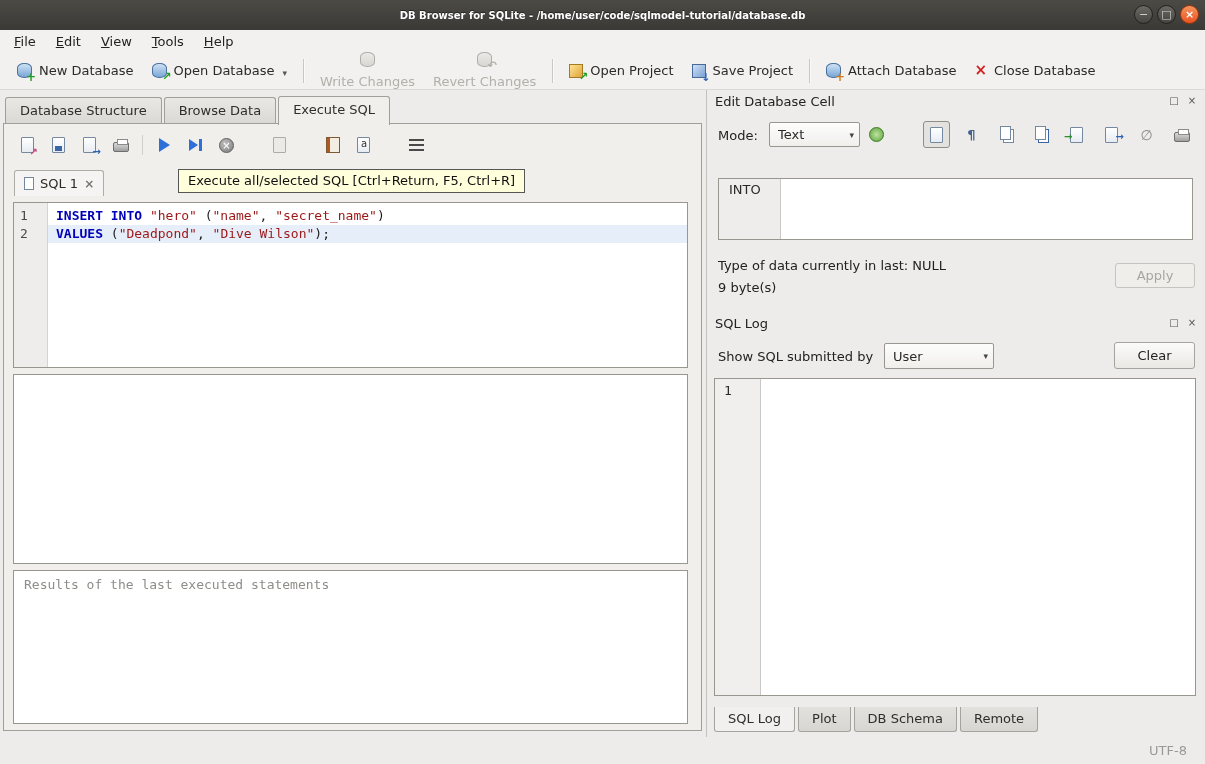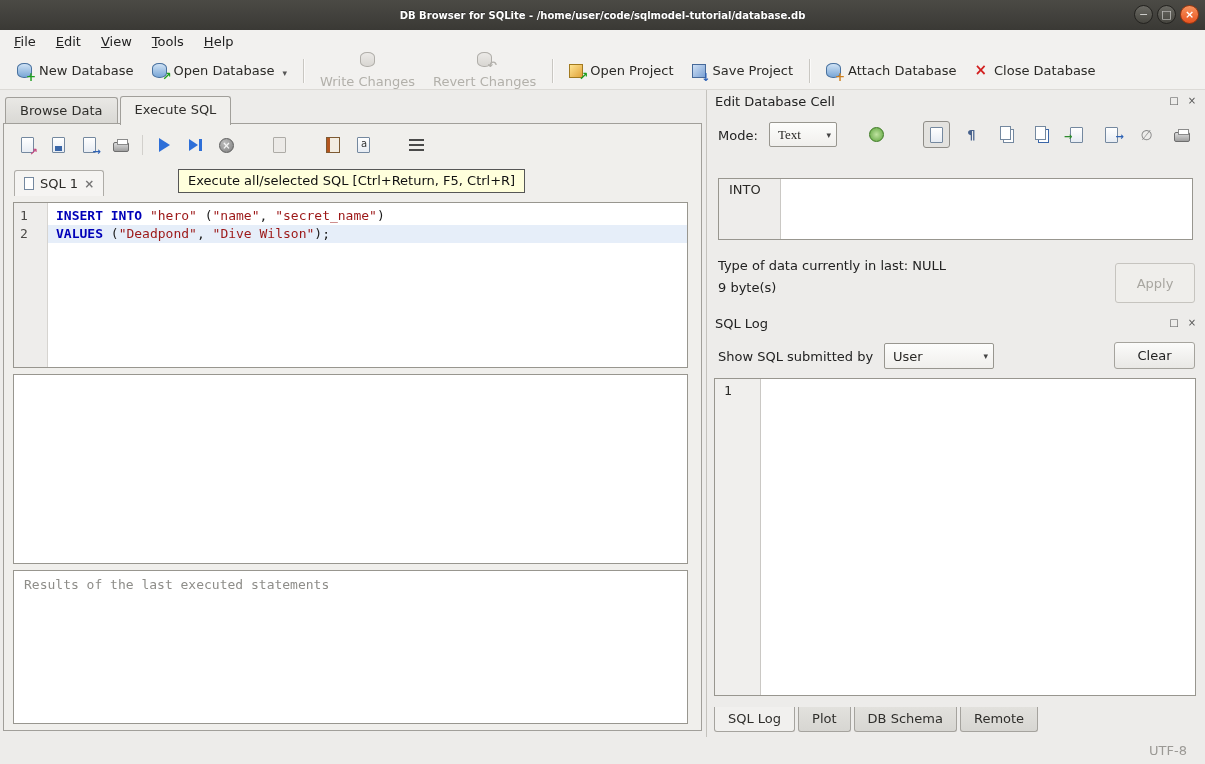--- a/index.html
+++ b/index.html
@@ -179,20 +179,21 @@
       <span>Attach Database</span>
     </div>
     <div class="tbtn">
       <span class="i-x">×</span>
       <span>Close Database</span>
     </div>
   </div>
 
   <div class="left-pane">
     <div class="tabbar">
+      <div class="mtab">Database Structure</div>
       <div class="mtab">Browse Data</div>
       <div class="mtab active">Execute SQL</div>
     </div>
 
     <div class="content">
 
       <div class="sql-toolbar">
         <div class="itb">
             <span class="i-page m-pink"></span>
           </div>
@@ -264,21 +265,21 @@
 
   <div class="right-pane">
 
     <div class="dock-title" style="top:4px;">Edit Database Cell</div>
     <div class="dock-btns" style="top:4px;">
       <span class="dkbtn">□</span>
       <span class="dkbtn">×</span>
     </div>
 
     <div class="lbl" style="left:11px;top:38px;">Mode:</div>
-    <div class="combo" style="left:62px;top:32px;width:68px;height:25px;font-family:Liberation Serif, serif;">
+    <div class="combo" style="left:62px;top:32px;width:91px;height:25px;">
       <span>Text</span>
       <span class="ar">▾</span>
     </div>
     <div class="itb" style="position:absolute;left:156px;top:31px;">
       <span class="i-wand"></span>
     </div>
     <div style="position:absolute;right:10px;top:31px;display:flex;gap:8px;">
       <div class="itb pressed">
           <span class="i-page"></span>
         </div>
@@ -305,21 +306,21 @@
         </div>
     </div>
 
     <div class="cell-editor">
       <div class="null-gutter">INTO</div>
       <div style="flex:1;background:#fff;"></div>
     </div>
 
     <div class="lbl" style="left:11px;top:168px;">Type of data currently in last: NULL</div>
     <div class="lbl" style="left:11px;top:190px;">9 byte(s)</div>
-    <div class="btn disabled" style="right:10px;top:173px;width:80px;height:40px;">Apply</div>
+    <div class="btn disabled" style="right:10px;top:173px;width:80px;height:25px;">Apply</div>
 
     <div class="dock-title" style="top:226px;">SQL Log</div>
     <div class="dock-btns" style="top:226px;">
       <span class="dkbtn">□</span>
       <span class="dkbtn">×</span>
     </div>
 
     <div class="lbl" style="left:11px;top:259px;">Show SQL submitted by</div>
     <div class="combo" style="left:177px;top:253px;width:110px;height:26px;">
       <span>User</span>

